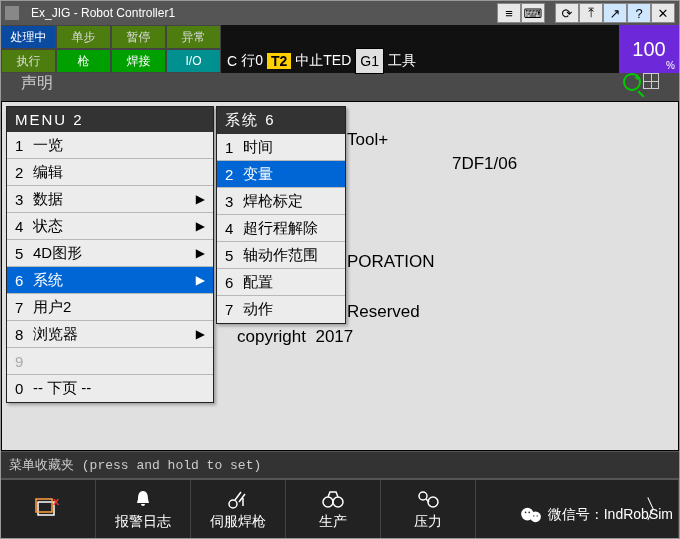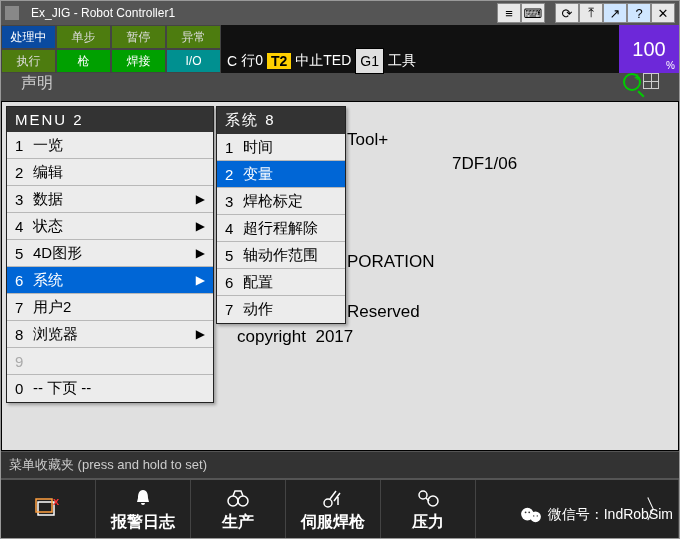--- a/index.html
+++ b/index.html
@@ -33,25 +33,25 @@
   .bgtext { position: absolute; white-space: pre; }
   .menu-panel { position: absolute; background: #ececec; border: 1px solid #222; box-shadow: 2px 2px 3px rgba(0,0,0,0.3); font-family: "Microsoft YaHei", sans-serif; font-size: 15px; }
   .menu-panel .menu-header { background: #333; color: #fff; padding: 4px 8px; letter-spacing: 2px; }
   .menu-panel .menu-item { padding: 4px 8px; border-bottom: 1px solid #b8b8b8; display: flex; align-items: center; cursor: pointer; height: 27px; }
   .menu-panel .menu-item:last-child { border-bottom: none; }
   .menu-item .num { width: 18px; }
   .menu-item .lbl { flex: 1; }
   .menu-item .arrow { font-size: 12px; }
   .menu-item.selected { background: #0066d6; color: #fff; }
   .menu-item.disabled { color: #aaa; }
-  .favbar { background: #333; color: #ccc; font-size: 13px; padding: 4px 8px; border-top: 1px solid #555; font-family: Liberation Sans, sans-serif; }
+  .favbar { background: #333; color: #ccc; font-size: 13px; padding: 4px 8px; border-top: 1px solid #555; font-family: Liberation Mono, monospace; }
   .bottombar { background: #222; height: 60px; display: flex; align-items: stretch; border-top: 2px solid #555; position: relative; }
   .bottombar .btn { flex: 0 0 95px; display: flex; flex-direction: column; align-items: center; justify-content: center; color: #fff; border-right: 1px solid #444; cursor: pointer; gap: 2px; }
   .bottombar .btn .icon { height: 24px; display: flex; align-items: center; justify-content: center; }
-  .bottombar .btn .blabel { font-size: 16px; font-weight: bold; }
+  .bottombar .btn .blabel { font-size: 14px; }
   .watermark { position: absolute; right: 6px; bottom: 14px; color: #fff; font-size: 14px; display: flex; align-items: center; gap: 6px; pointer-events: none; }
   .wechat-icon { width: 22px; height: 18px; }
   .arrow-right { position: absolute; right: 8px; top: 50%; transform: translateY(-50%); color: #fff; font-size: 26px; cursor: pointer; }
 </style>
 </head>
 <body>
 
 <div class="window">
 
   <div class="titlebar">
@@ -167,21 +167,21 @@
           <span class="num">9</span>
           <span class="lbl"></span>
         </div>
         <div class="menu-item">
           <span class="num">0</span>
           <span class="lbl">-- 下页 --</span>
         </div>
       </div>
 
     <div class="menu-panel" id="menu2" style="left:214px;top:4px;width:130px">
-      <div class="menu-header">系统  8</div>
+      <div class="menu-header">系统  6</div>
     <div class="menu-item">
           <span class="num">1</span>
           <span class="lbl">时间</span>
         </div>
         <div class="menu-item selected">
           <span class="num">2</span>
           <span class="lbl">变量</span>
         </div>
         <div class="menu-item">
           <span class="num">3</span>
@@ -223,35 +223,35 @@
       <div class="icon">
         <svg width="22" height="22">
             <path d="M11 3 C7 3 6 7 6 11 L5 15 L17 15 L16 11 C16 7 15 3 11 3 Z M9 16 A2 2 0 0 0 13 16" fill="#fff"></path>
           </svg>
       </div>
       <span class="blabel">报警日志</span>
     </div>
     <div class="btn">
       <div class="icon">
         <svg width="26" height="22">
+            <circle cx="8" cy="16" r="4" fill="none" stroke="#fff" stroke-width="1.5"></circle>
+            <path d="M10 12 L16 4 M14 14 L20 6 M18 10 L18 18" stroke="#fff" stroke-width="1.5" fill="none"></path>
+          </svg>
+      </div>
+      <span class="blabel">伺服焊枪</span>
+    </div>
+    <div class="btn">
+      <div class="icon">
+        <svg width="26" height="22">
             <circle cx="8" cy="14" r="5" fill="none" stroke="#fff" stroke-width="1.5"></circle>
             <circle cx="18" cy="14" r="5" fill="none" stroke="#fff" stroke-width="1.5"></circle>
             <path d="M8 9 L10 4 L16 4 L18 9" fill="none" stroke="#fff" stroke-width="1.5"></path>
           </svg>
       </div>
       <span class="blabel">生产</span>
-    </div>
-    <div class="btn">
-      <div class="icon">
-        <svg width="26" height="22">
-            <circle cx="8" cy="16" r="4" fill="none" stroke="#fff" stroke-width="1.5"></circle>
-            <path d="M10 12 L16 4 M14 14 L20 6 M18 10 L18 18" stroke="#fff" stroke-width="1.5" fill="none"></path>
-          </svg>
-      </div>
-      <span class="blabel">伺服焊枪</span>
     </div>
     <div class="btn">
       <div class="icon">
         <svg width="26" height="22">
             <circle cx="8" cy="8" r="4" fill="none" stroke="#fff" stroke-width="1.5"></circle>
             <circle cx="18" cy="14" r="5" fill="none" stroke="#fff" stroke-width="1.5"></circle>
             <path d="M11 11 L14 14" stroke="#fff" stroke-width="1.5"></path>
           </svg>
       </div>
       <span class="blabel">压力</span>

